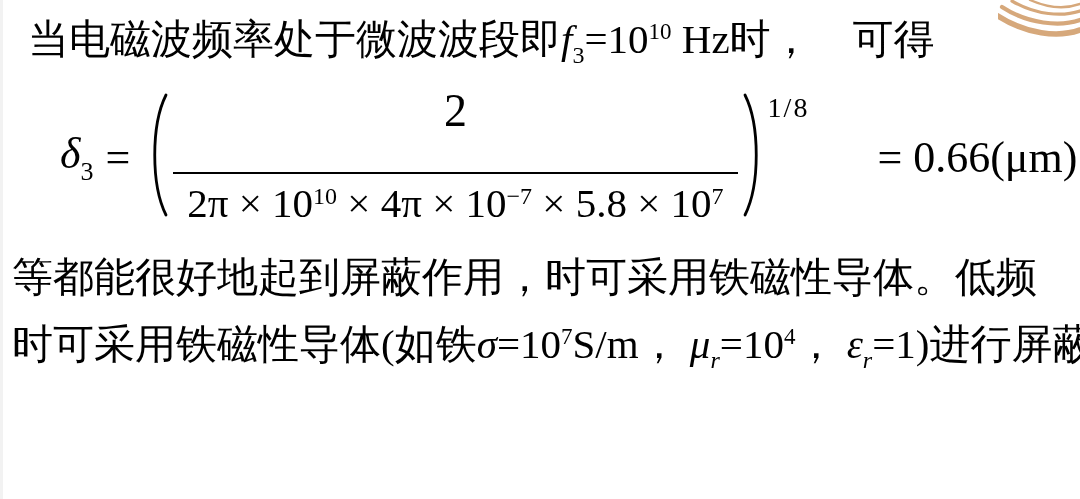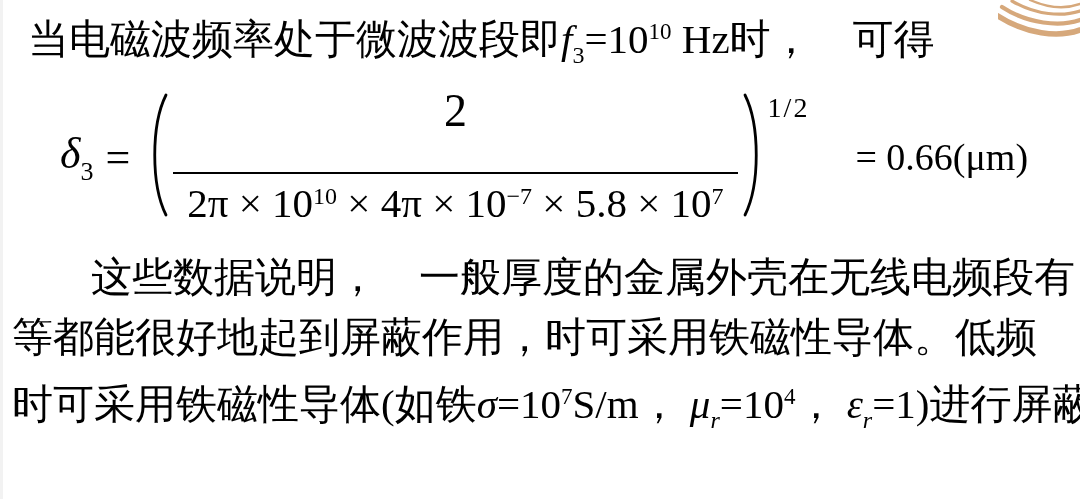--- a/index.html
+++ b/index.html
@@ -44,21 +44,21 @@
   .frac .den{
     border-top:2.5px solid #000;
     padding:7px 14px 0 14px;
     font-size:41px; line-height:1.1;margin-top:32px;
   }
   .frac .den sup{ font-size:24px; vertical-align:13px; }
   .f-exp{
     font-size:28px; align-self:flex-start;
     margin:2px 0 0 3px; letter-spacing:2px;
   }
-  .f-result{ font-size:38px; margin-left:46px; }
+  .f-result{ font-size:44px; margin-left:68px; }
 
   
   .para{
     position:absolute; left:12px; top:247px; width:1066px;
     font-size:41px; line-height:60px;
   }
   .pline{ white-space:nowrap; }
   .pline.indent{ text-indent:79px; }
   .it{ font-style:italic; }
   .para sub{ font-size:24px; vertical-align:-10px; font-style:italic; }
@@ -96,23 +96,22 @@
     <span class="num">2</span>
     <span class="den"><span>2π × 10</span><sup>10</sup><span> × 4π × 10</span><sup>−7</sup><span> × 5.8 × 10</span><sup>7</sup></span>
   </span>
 
   <span class="paren">
     <svg width="24" height="124" viewBox="0 0 24 124" fill="none" xmlns="http://www.w3.org/2000/svg">
       <path d="M 4,2 C 19,32 19,92 4,122" stroke="#000000" stroke-width="2.8" stroke-linecap="round"></path>
     </svg>
   </span>
 
-  <span class="f-exp">1/2</span>
+  <span class="f-exp">1/8</span>
   <span class="f-result">= 0.66(μm)</span>
 </div>
 
 <div class="para">
-  <div class="pline indent">这些数据说明，　一般厚度的金属外壳在无线电频段有</div>
   <div class="pline">等都能很好地起到屏蔽作用，时可采用铁磁性导体。低频</div>
   <div class="pline">
     <span>时可采用铁磁性导体(如铁</span><span class="it">σ</span><span>=10</span><sup>7</sup><span>S/m， </span><span class="it">μ</span><sub>r</sub><span>=10</span><sup>4</sup><span>， </span><span class="it">ε</span><sub>r</sub><span>=1)进行屏蔽。</span>
   </div>
 </div>
 
 </body></html>

